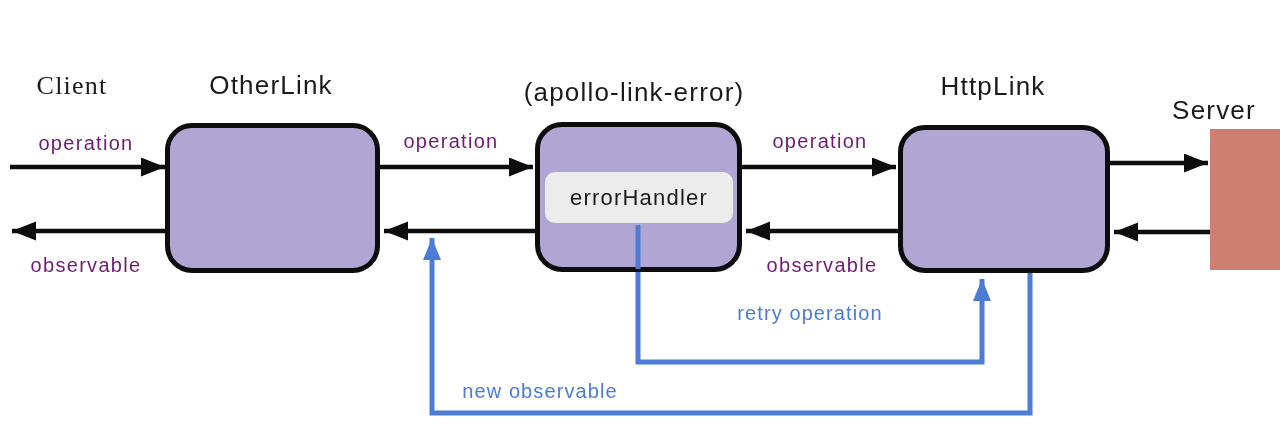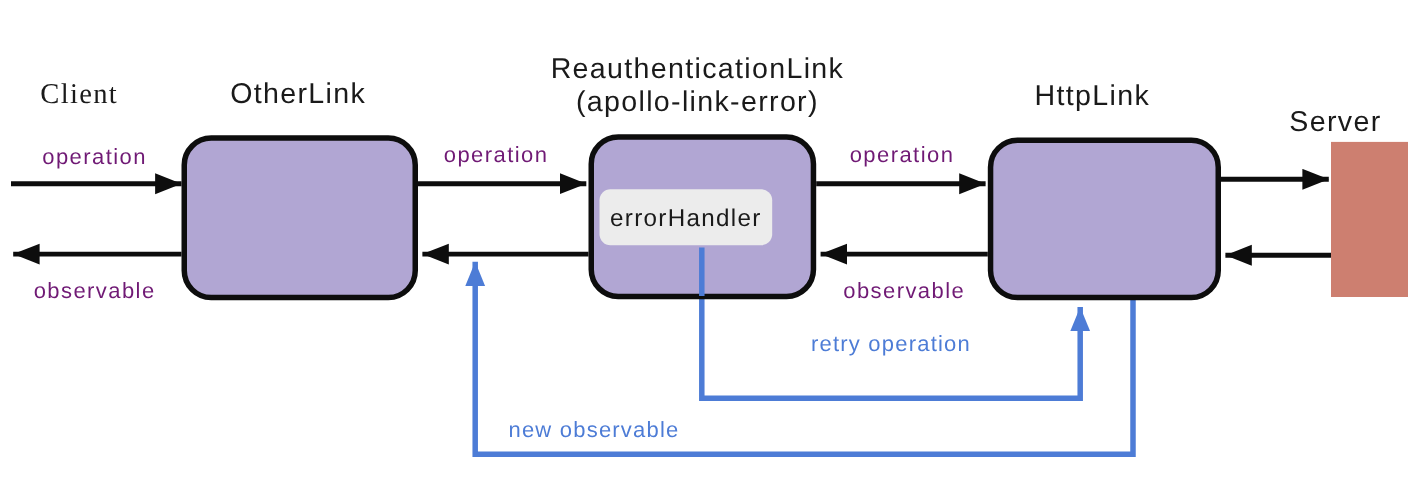--- a/index.html
+++ b/index.html
@@ -37,21 +37,21 @@
   .node-reauth { left: 535px; top: 122px; width: 207px; height: 150px; }
   .node-http   { left: 898px; top: 125px; width: 212px; height: 148px; }
   .node-server {
     position: absolute;
     left: 1210px; top: 129px; width: 70px; height: 141px;
     background: var(--salmon);
     border: none; border-radius: 0;
   }
   .errorhandler {
     position: absolute;
-    left: 545px; top: 172px; width: 157px; height: 51px;
+    left: 545px; top: 172px; width: 188px; height: 51px;
     background: var(--panel-gray);
     border-radius: 10px;
     display: flex; align-items: center; justify-content: center;
     font-size: 22px;
     letter-spacing: 1.2px;
     color: #1a1a1a;
     z-index: 2;
   }
   .lbl-title {
     font-size: 26px;
@@ -126,21 +126,21 @@
     <line x1="742" y1="167" x2="896" y2="167" stroke="#0d0d0d" stroke-width="4.5" marker-end="url(#ah-black)"></line>
     <line x1="898" y1="231" x2="746" y2="231" stroke="#0d0d0d" stroke-width="4.5" marker-end="url(#ah-black)"></line>
     <line x1="1110" y1="163" x2="1208" y2="163" stroke="#0d0d0d" stroke-width="4.5" marker-end="url(#ah-black)"></line>
     <line x1="1210" y1="232" x2="1114" y2="232" stroke="#0d0d0d" stroke-width="4.5" marker-end="url(#ah-black)"></line>
     <line x1="638" y1="225" x2="638" y2="269" stroke="#4d7cd6" stroke-width="5"></line>
   </svg>
 
   <div class="lbl lbl-title t-client">Client</div>
   <div class="lbl lbl-title t-other">OtherLink</div>
   <div class="lbl lbl-title t-reauth">
-    <span>ReauthenticationLink</span><br>
+    <br>
     <span>(apollo-link-error)</span>
   </div>
   <div class="lbl lbl-title t-http">HttpLink</div>
   <div class="lbl lbl-title t-server">Server</div>
 
   <div class="lbl lbl-edge e-op1">operation</div>
   <div class="lbl lbl-edge e-obs1">observable</div>
   <div class="lbl lbl-edge e-op2">operation</div>
   <div class="lbl lbl-edge e-op3">operation</div>
   <div class="lbl lbl-edge e-obs2">observable</div>

